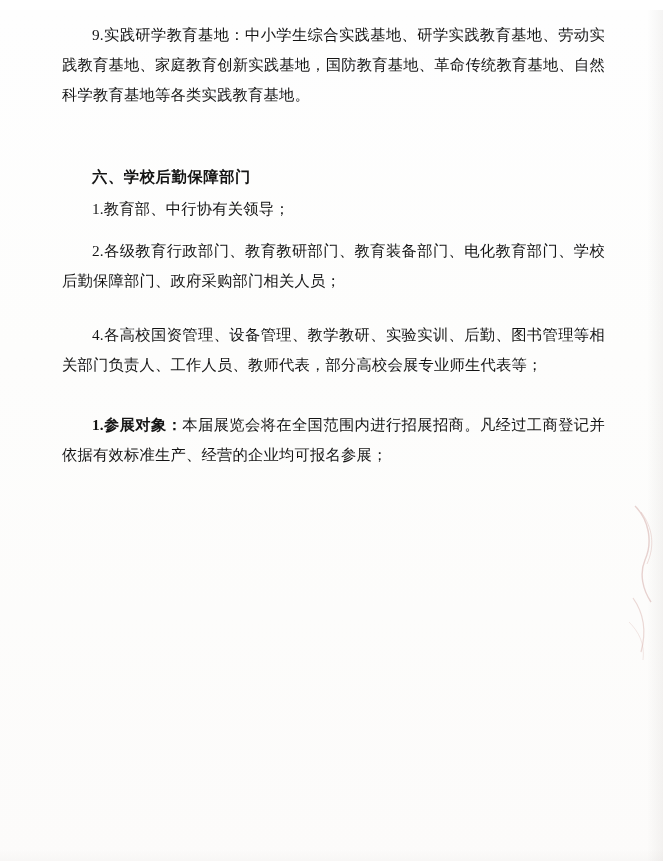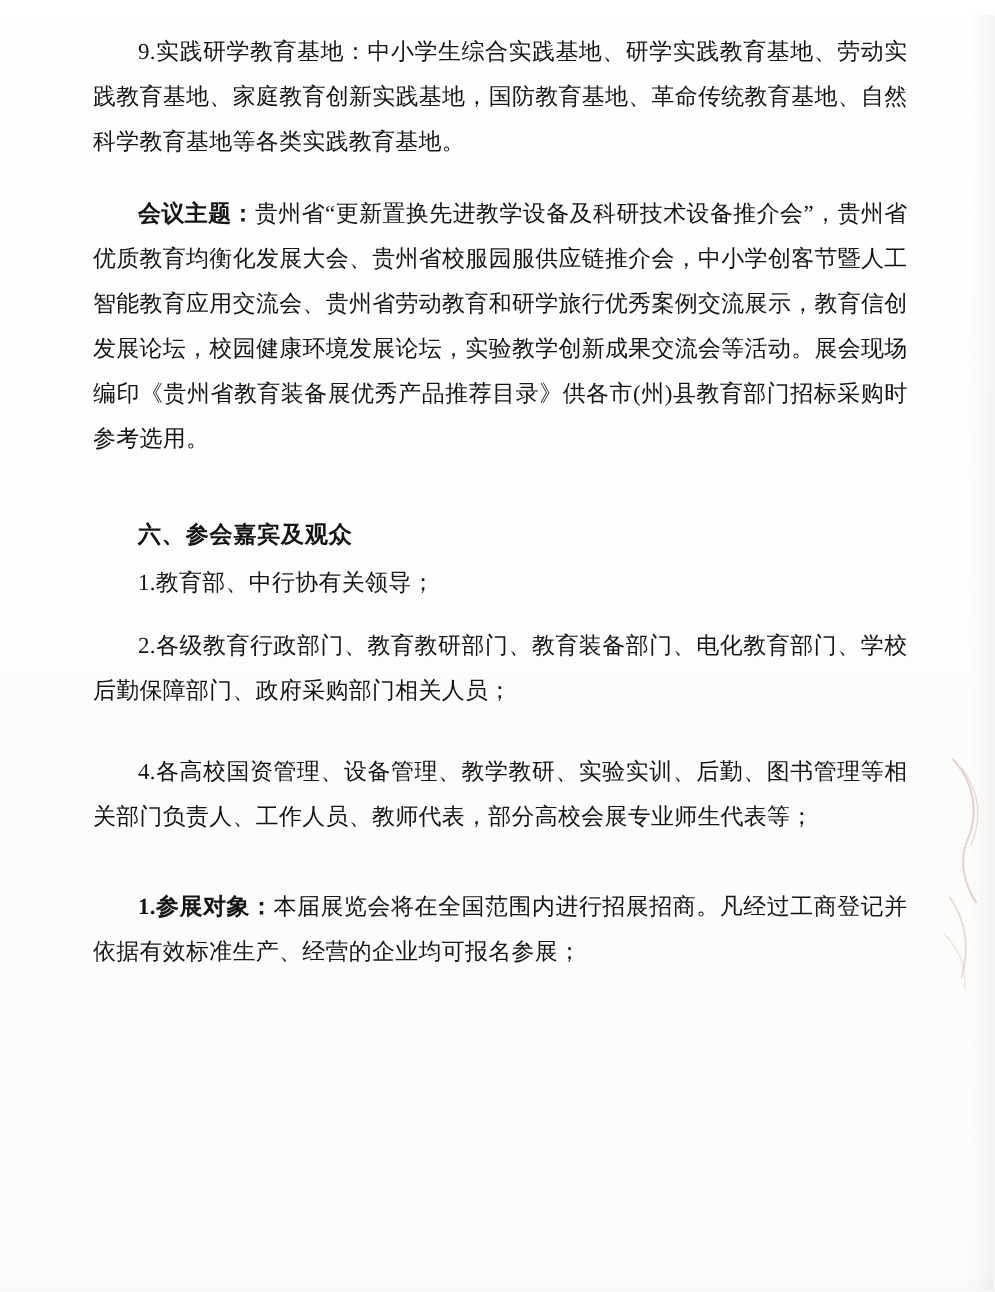--- a/index.html
+++ b/index.html
@@ -91,25 +91,24 @@
 <body>
 
 <div class="page">
   <div class="doc-body">
 
     <p class="para indent2">9.实践研学教育基地：中小学生综合实践基地、研学实践教育基地、劳动实践教育基地、家庭教育创新实践基地，国防教育基地、革命传统教育基地、自然科学教育基地等各类实践教育基地。</p>
 
     <div class="gap"></div>
 
 
-    <p class="para indent2"><span class="bold">会议主题：</span><span>贵州省“更新置换先进教学设备及科研技术设备推介会”，贵州省优质教育均衡化发展大会、贵州省校服园服供应链推介会，中小学创客节暨人工智能教育应用交流会、贵州省劳动教育和研学旅行优秀案例交流展示，教育信创发展论坛，校园健康环境发展论坛，实验教学创新成果交流会等活动。展会现场编印《贵州省教育装备展优秀产品推荐目录》供各市(州)县教育部门招标采购时参考选用。</span></p>
 
     <div class="gap"></div>
 
-    <p class="para heading">六、参会嘉宾及观众</p>
+    <p class="para heading">六、学校后勤保障部门</p>
 
     <p class="para indent2">1.教育部、中行协有关领导；</p>
 
     <div class="gap-sm"></div>
 
     <p class="para indent2">2.各级教育行政部门、教育教研部门、教育装备部门、电化教育部门、学校后勤保障部门、政府采购部门相关人员；</p>
 
     <div class="gap-sm"></div>
 
 

